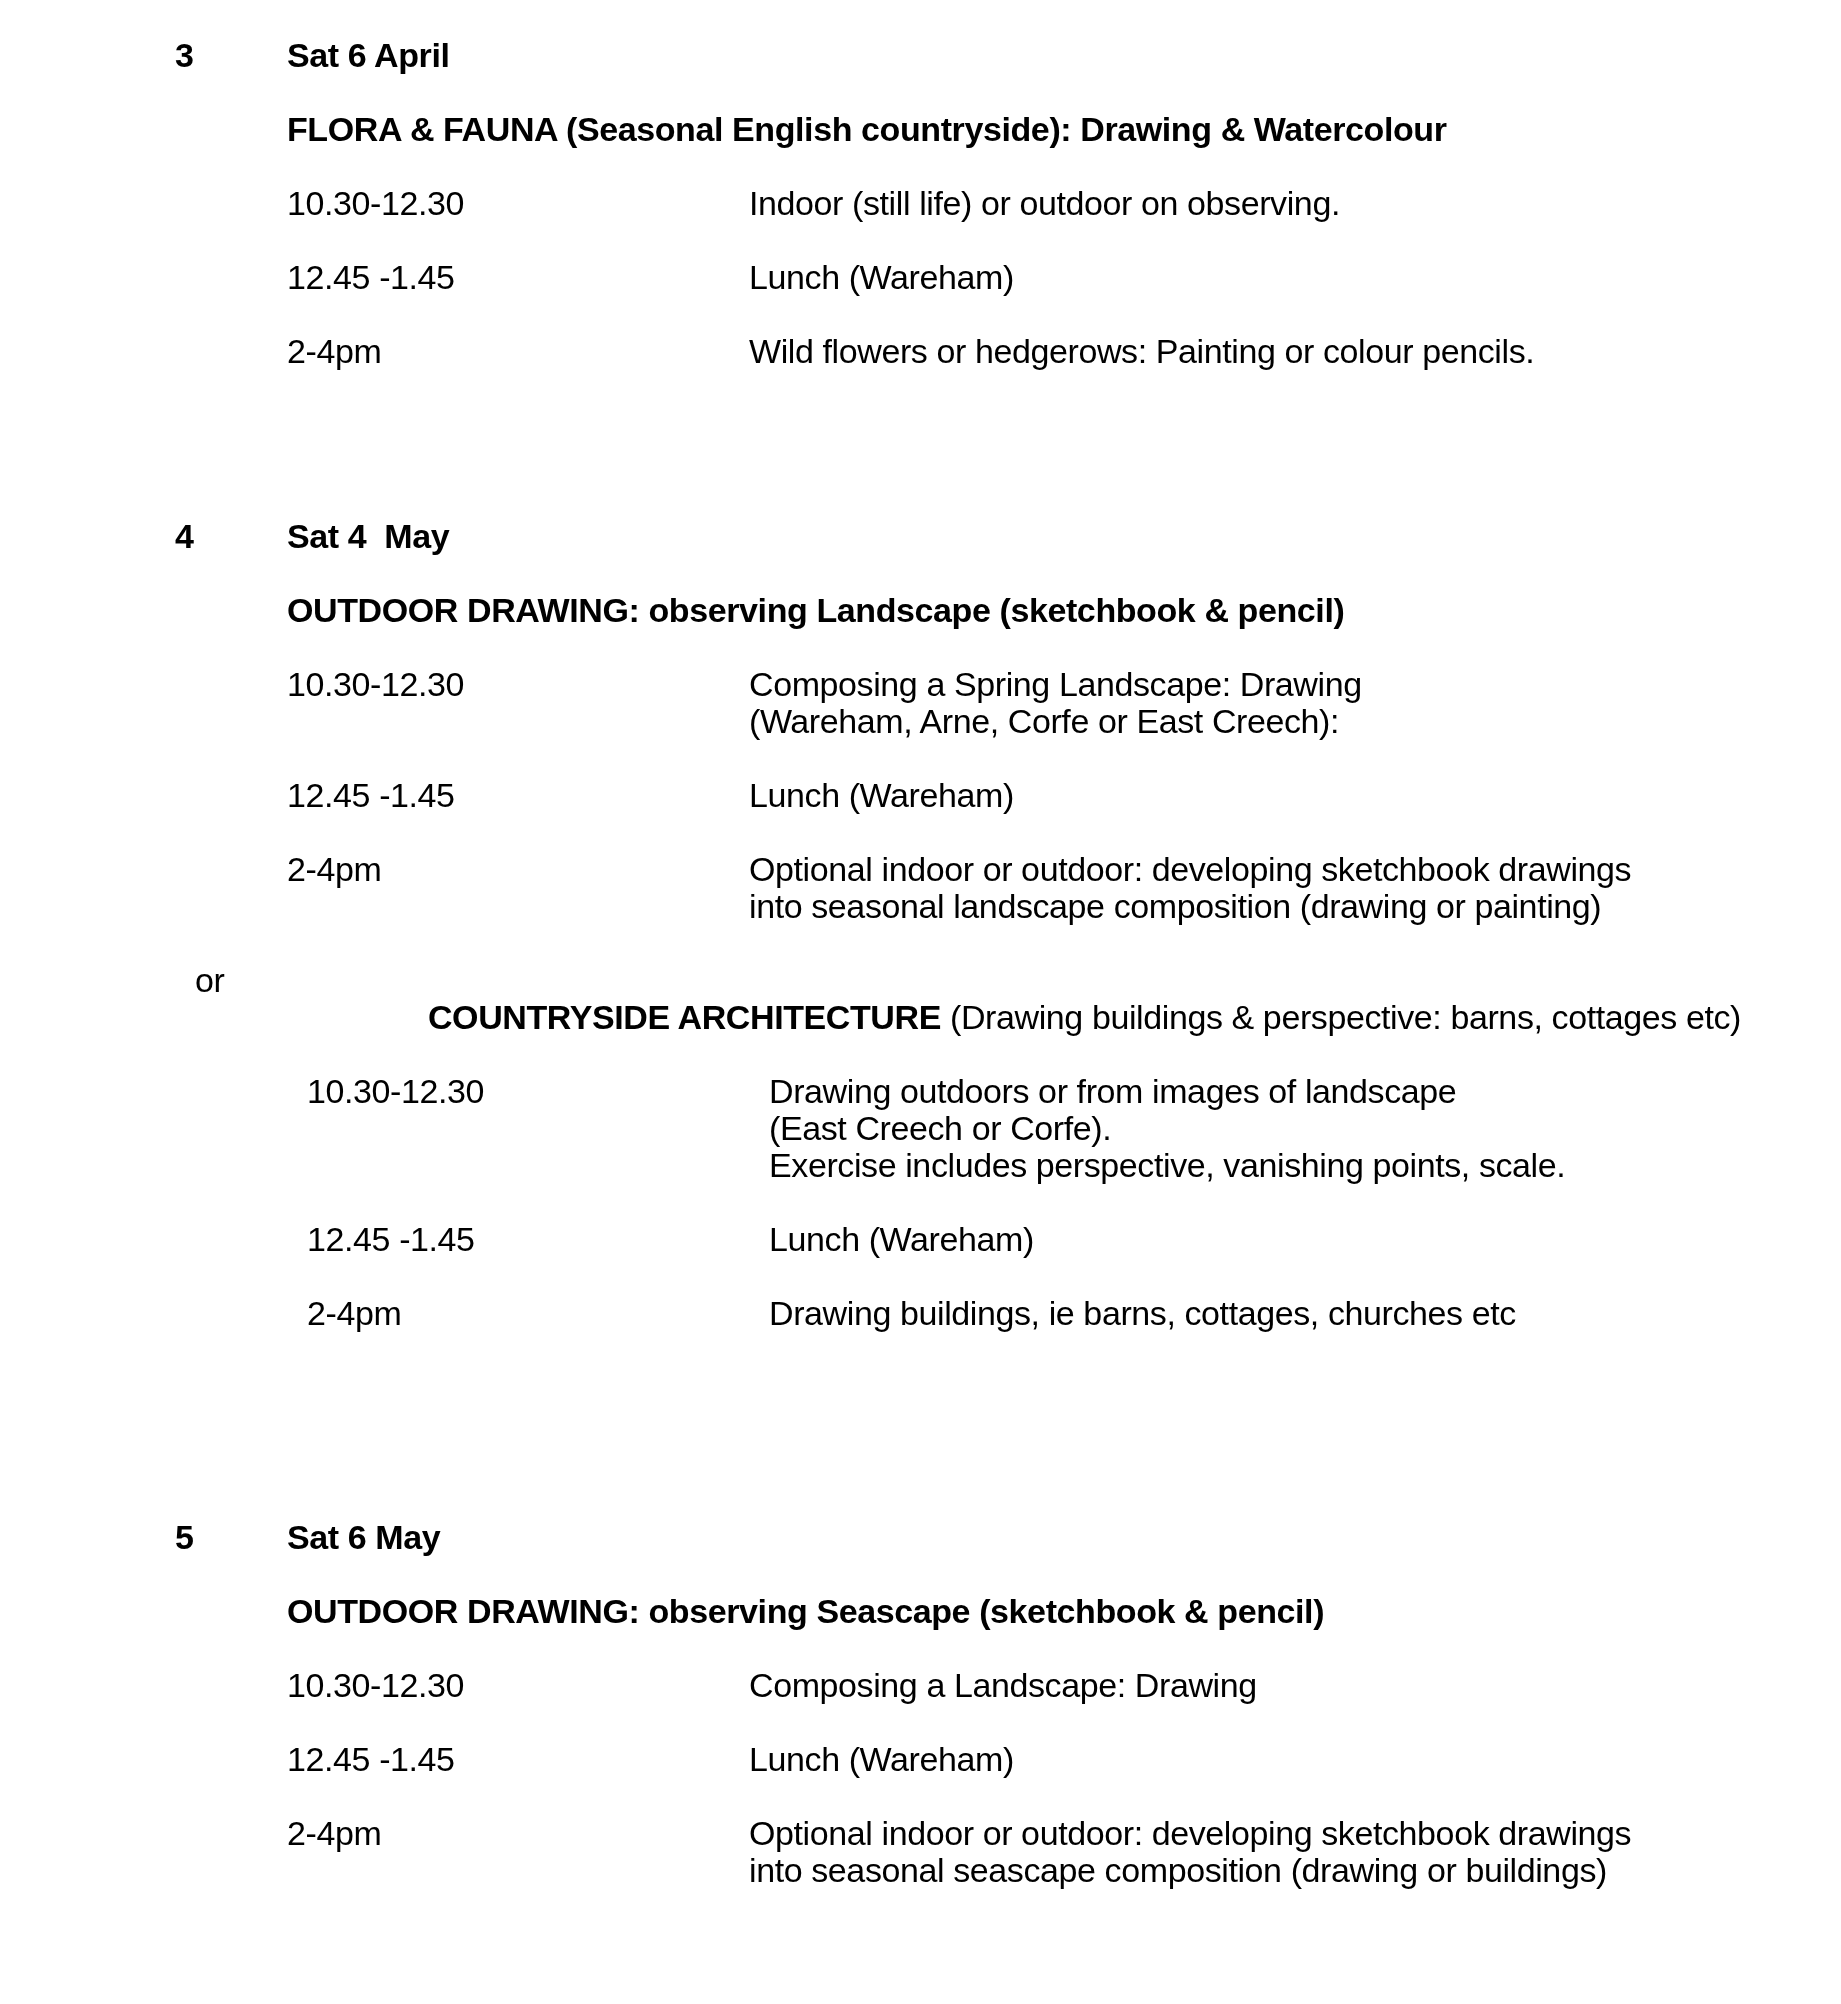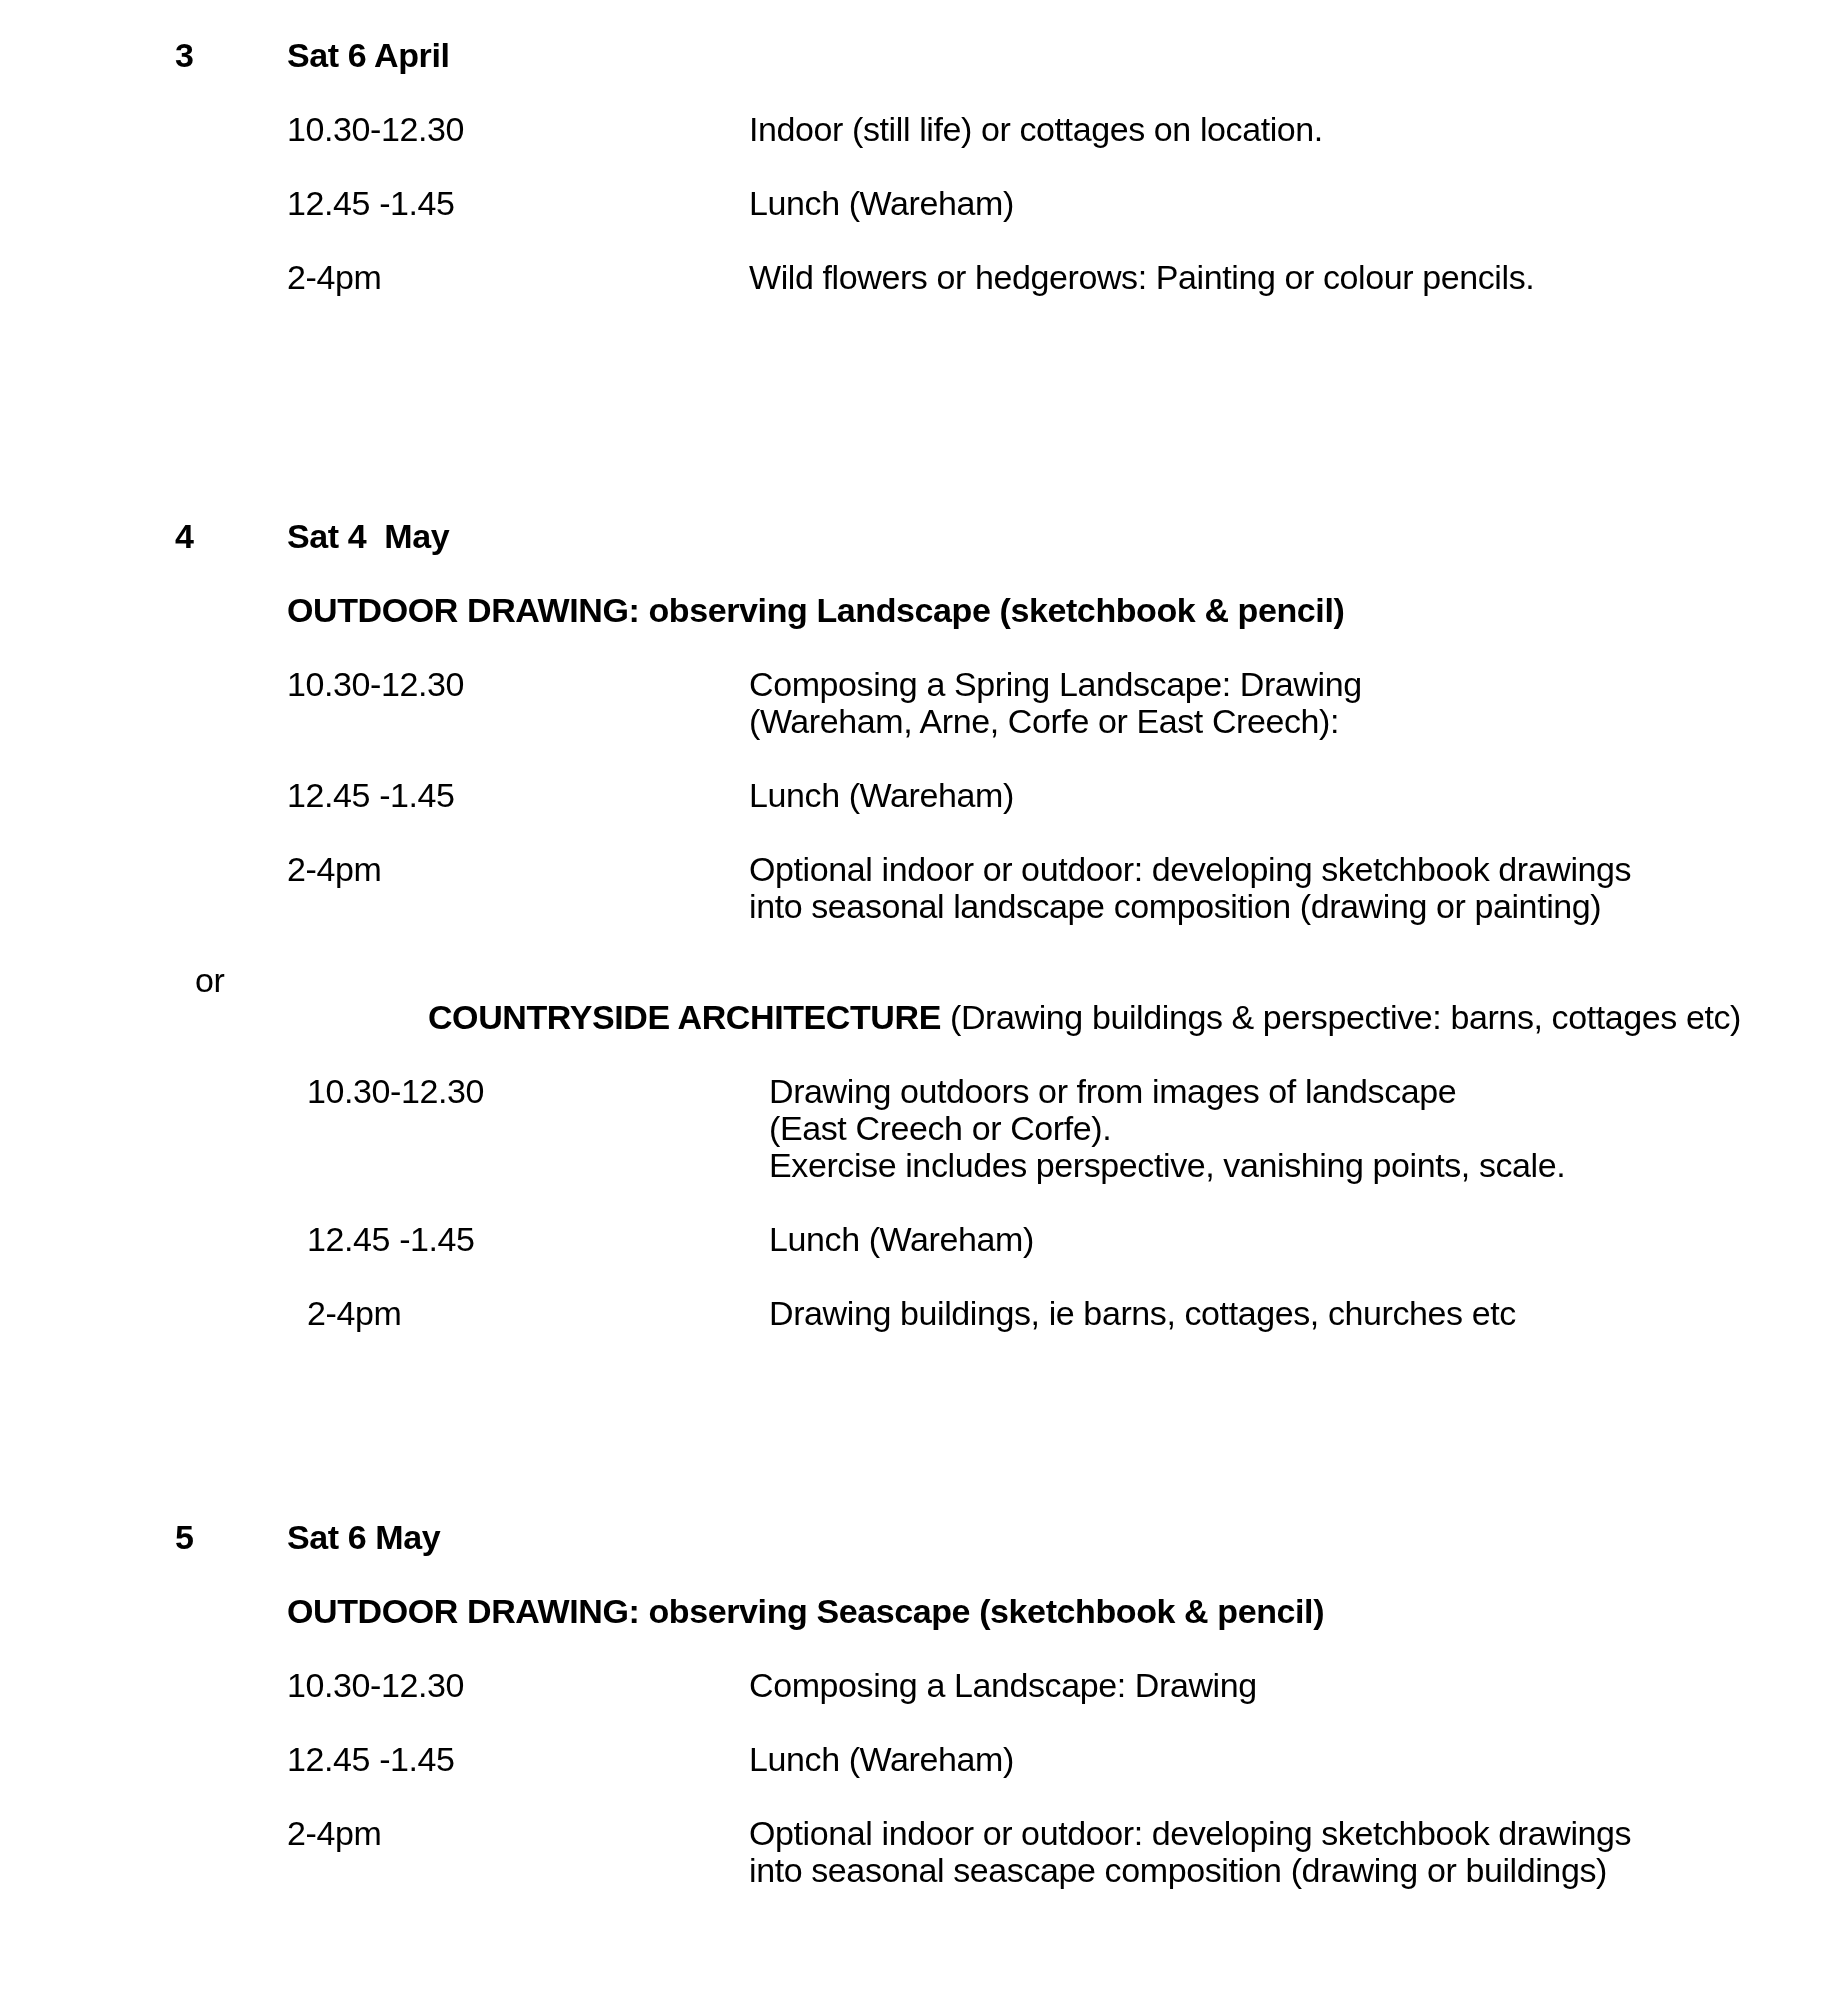--- a/index.html
+++ b/index.html
@@ -61,24 +61,25 @@
   .sec-5 { top: 1519px; }
 </style>
 </head>
 <body>
 
 <div class="section sec-3">
   <div class="line sec-head">
     <span class="sec-num">3</span>
     <span class="date">Sat 6 April</span>
   </div>
+  <div class="line heading"><span class="b">FLORA &amp; FAUNA (Seasonal English countryside): Drawing &amp; Watercolour</span><span></span></div>
   <div class="row">
     <div class="time">10.30-12.30</div>
     <div class="desc">
-      <div class="line">Indoor (still life) or cottages on location.</div>
+      <div class="line">Indoor (still life) or outdoor on observing.</div>
     </div>
   </div>
   <div class="row">
     <div class="time">12.45 -1.45</div>
     <div class="desc">
       <div class="line">Lunch (Wareham)</div>
     </div>
   </div>
   <div class="row">
     <div class="time">2-4pm</div>

